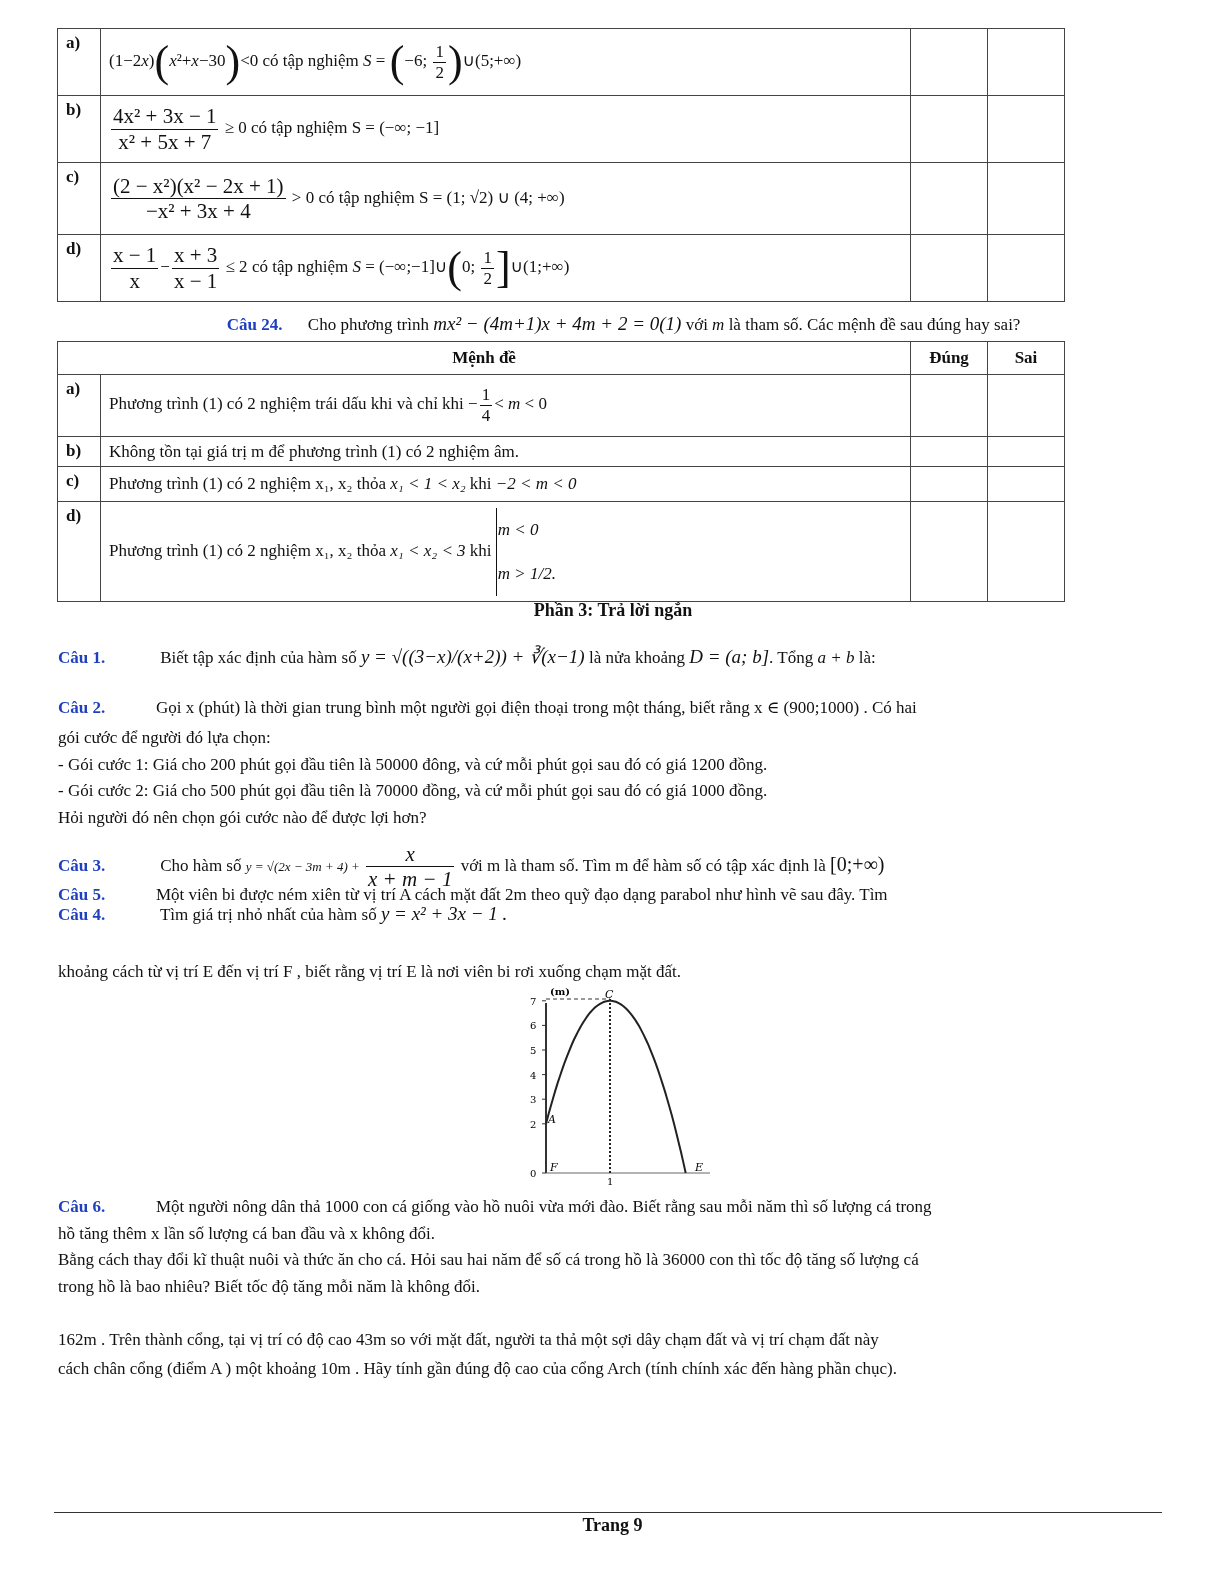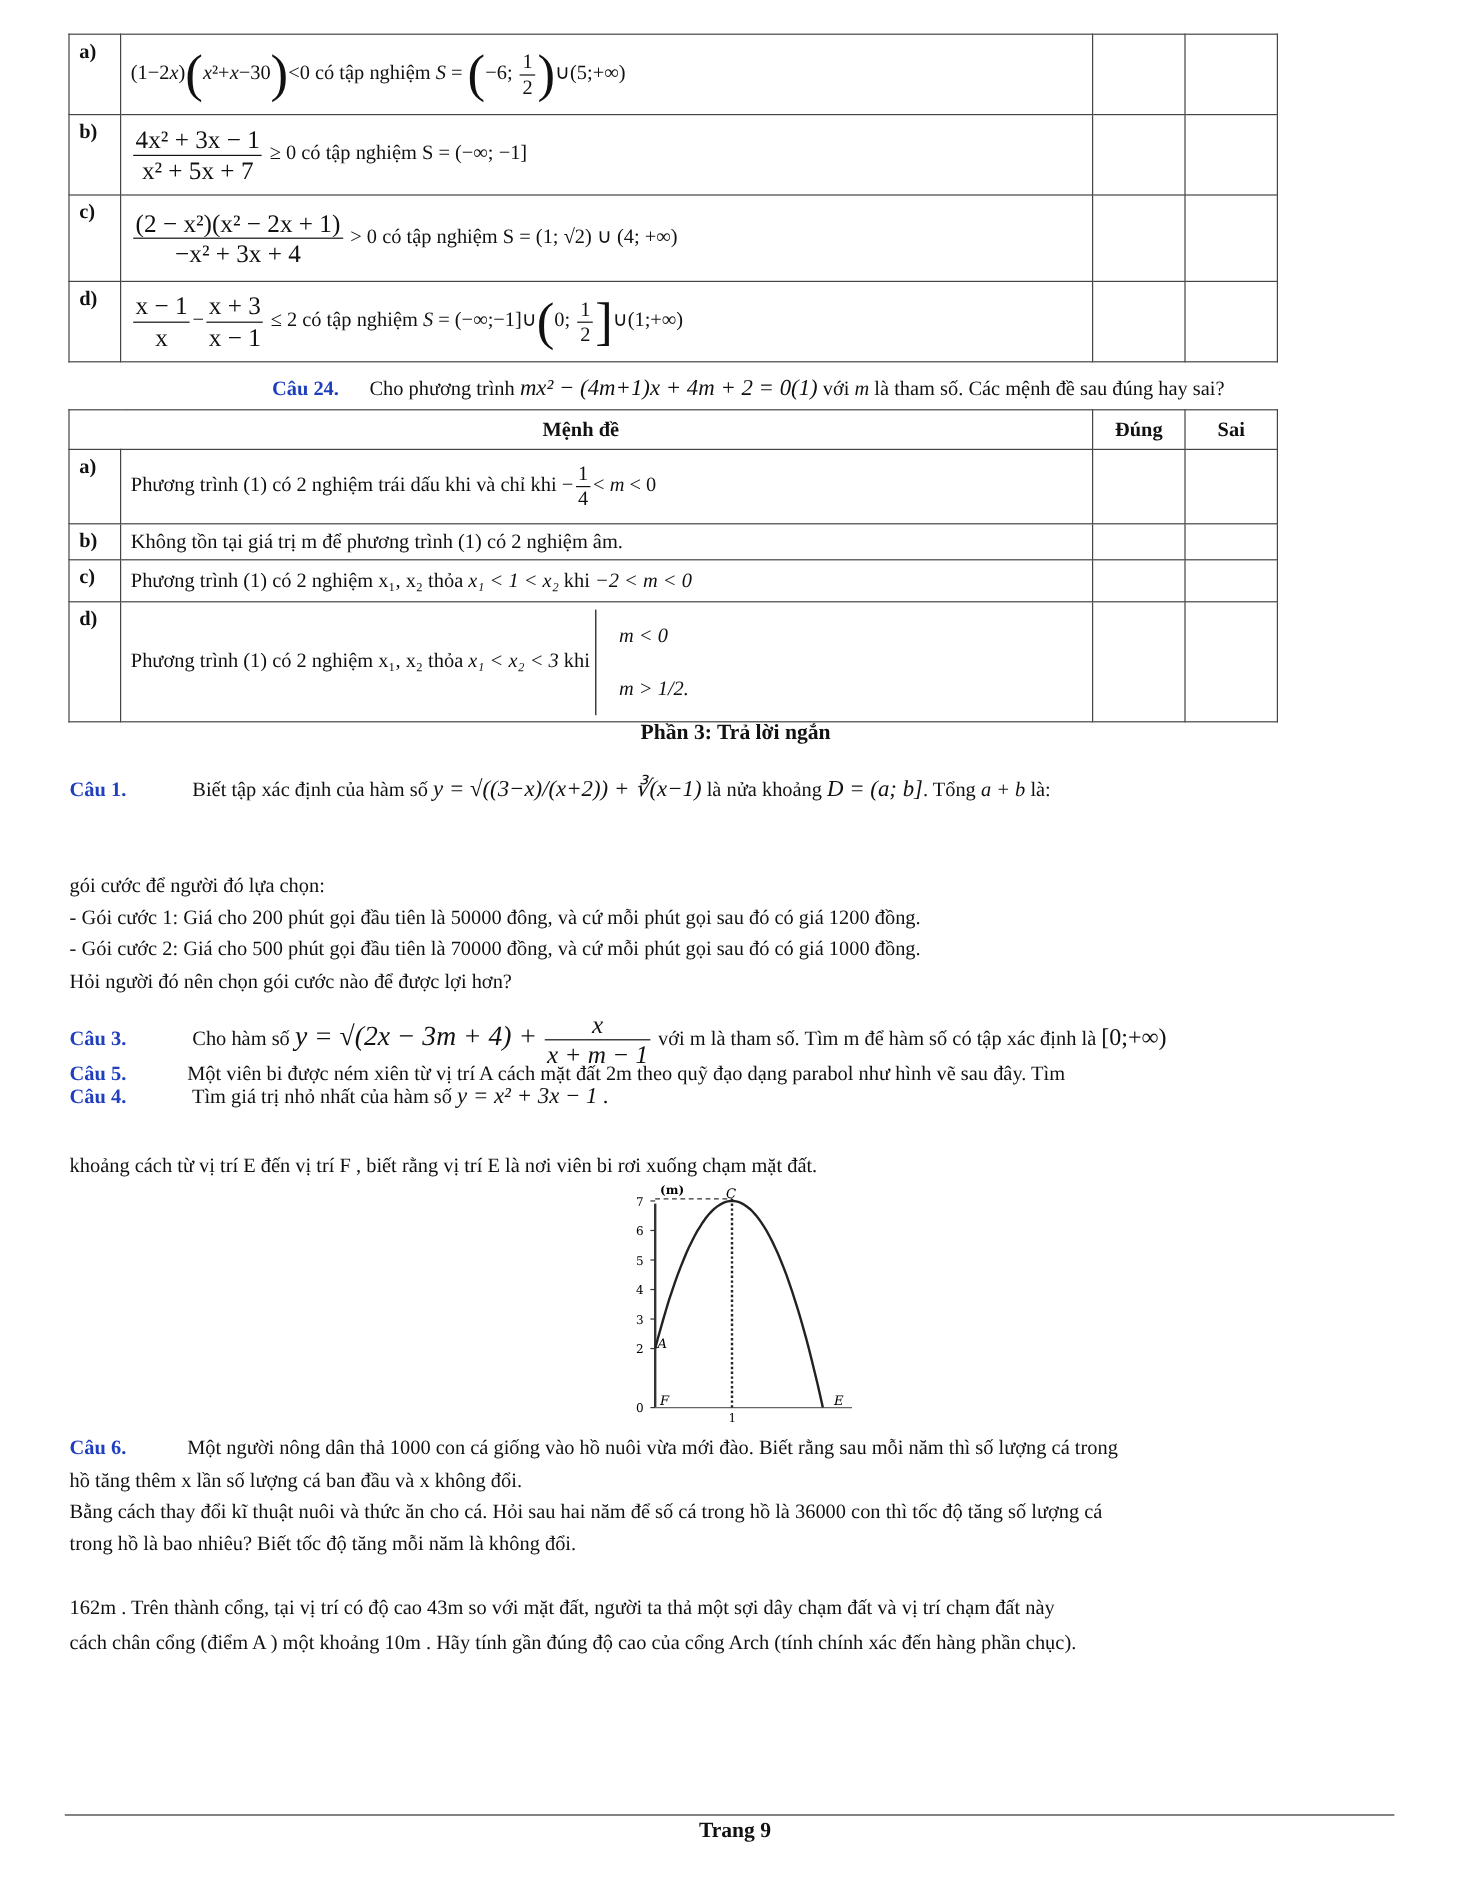--- a/index.html
+++ b/index.html
@@ -126,21 +126,21 @@
       </td>
       <td class="chk"></td>
       <td class="chk"></td>
     </tr>
     <tr style="height:100px;">
       <td class="lbl">d)</td>
       <td>
         <span>Phương trình (1) có 2 nghiệm x₁, x₂ thỏa</span>
         <span class="m">x₁ &lt; x₂ &lt; 3</span>
         <span>khi</span>
-        <span style="display:inline-block; vertical-align:middle; border-left:1.5px solid #111; padding-left:19px; line-height:44px;">
+        <span style="display:inline-block; vertical-align:middle; border-left:1.5px solid #111; padding-left:1px; line-height:44px;">
           <span class="m" style="display:block;">m &lt; 0</span>
           <span class="m" style="display:block;">m &gt; 1/2.</span>
         </span>
       </td>
       <td class="chk"></td>
       <td class="chk"></td>
     </tr>
   </tbody>
     </table>
 
@@ -149,29 +149,32 @@
   <div class="line" style="top:645px;">
     <span class="cau blue">Câu 1.</span>
     <span>Biết tập xác định của hàm số</span>
     <span class="m" style="font-size:19px;">y = √((3−x)/(x+2)) + ∛(x−1)</span>
     <span>là nửa khoảng</span>
     <span class="m" style="font-size:19px;">D = (a; b]</span><span>. Tổng</span>
     <span class="m">a + b</span>
     <span>là:</span>
   </div>
 
+  <div class="line" style="top:697px;">
+    <span class="cau blue">Câu 2.</span><span>Gọi x (phút) là thời gian trung bình một người gọi điện thoại trong một tháng, biết rằng x ∈ (900;1000) . Có hai</span>
+  </div>
   <div class="line" style="top:728px;">gói cước để người đó lựa chọn:</div>
   <div class="line" style="top:755px;">- Gói cước 1: Giá cho 200 phút gọi đầu tiên là 50000 đông, và cứ mỗi phút gọi sau đó có giá 1200 đồng.</div>
   <div class="line" style="top:781px;">- Gói cước 2: Giá cho 500 phút gọi đầu tiên là 70000 đồng, và cứ mỗi phút gọi sau đó có giá 1000 đồng.</div>
   <div class="line" style="top:808px;">Hỏi người đó nên chọn gói cước nào để được lợi hơn?</div>
 
   <div class="line" style="top:842px;">
     <span class="cau blue">Câu 3.</span>
     <span>Cho hàm số</span>
-    <span class="m" style="font-size:23px;">y = √(2x − 3m + 4) +</span>
+    <span class="m" style="font-size:13px;">y = √(2x − 3m + 4) +</span>
     <span class="frac big"><span class="num m">x</span><span class="m">x + m − 1</span></span>
     <span>với m là tham số. Tìm m để hàm số có tập xác định là</span>
     <span style="font-size:20px;">[0;+∞)</span>
   </div>
 
   <div class="line" style="top:903px;">
     <span class="cau blue">Câu 4.</span>
     <span>Tìm giá trị nhỏ nhất của hàm số</span>
     <span class="m" style="font-size:19px;">y = x² + 3x − 1 .</span>
   </div>

